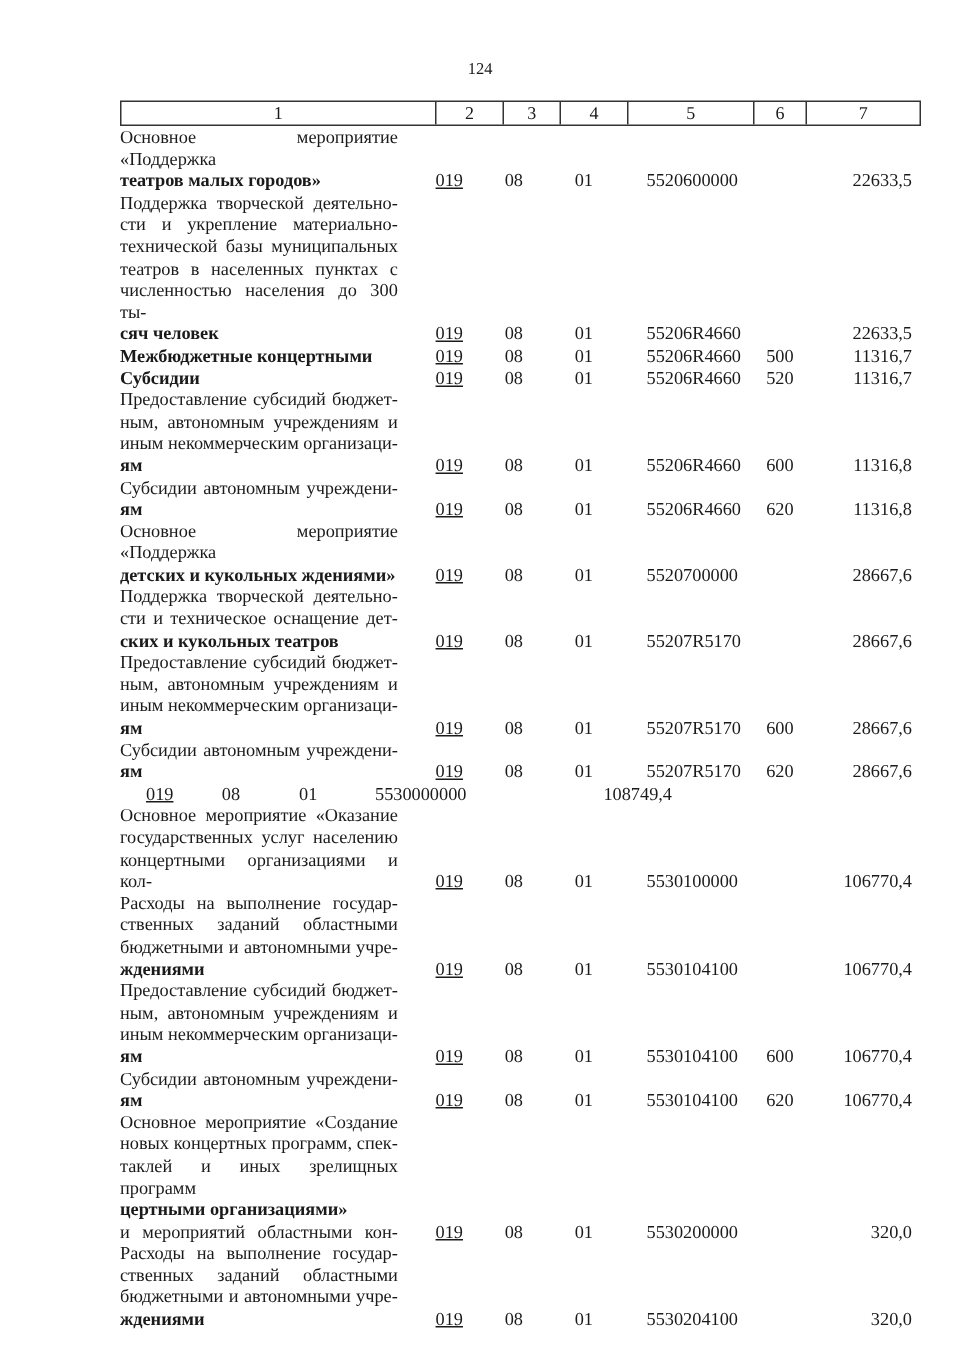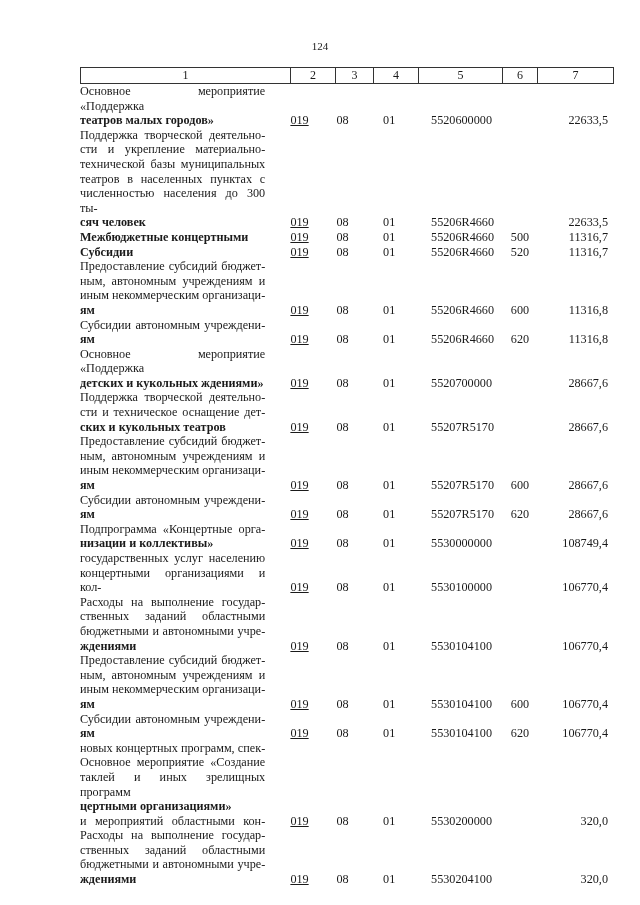--- a/index.html
+++ b/index.html
@@ -162,33 +162,30 @@
         <span class="desc-line last">ям</span>
       </div>
       <div class="c c2">019</div>
       <div class="c c3">08</div>
       <div class="c c4">01</div>
       <div class="c c5">55207R5170</div>
       <div class="c c6">620</div>
       <div class="c c7">28667,6</div>
     </div>
     <div class="row">
-      <div class="c1">
-        <span class="desc-line">Подпрограмма «Концертные орга-</span>
-        <span class="desc-line last">низации и коллективы»</span>
-      </div>
       <div class="c c2">019</div>
       <div class="c c3">08</div>
       <div class="c c4">01</div>
       <div class="c c5">5530000000</div>
       <div class="c c6"></div>
       <div class="c c7">108749,4</div>
     </div>
     <div class="row">
       <div class="c1">
+        <span class="desc-line">Основное мероприятие «Оказание</span>
         <span class="desc-line">государственных услуг населению</span>
         <span class="desc-line">концертными организациями и кол-</span>
       </div>
       <div class="c c2">019</div>
       <div class="c c3">08</div>
       <div class="c c4">01</div>
       <div class="c c5">5530100000</div>
       <div class="c c6"></div>
       <div class="c c7">106770,4</div>
     </div>
@@ -227,22 +224,22 @@
       </div>
       <div class="c c2">019</div>
       <div class="c c3">08</div>
       <div class="c c4">01</div>
       <div class="c c5">5530104100</div>
       <div class="c c6">620</div>
       <div class="c c7">106770,4</div>
     </div>
     <div class="row">
       <div class="c1">
+        <span class="desc-line">Основное мероприятие «Создание</span>
         <span class="desc-line">новых концертных программ, спек-</span>
-        <span class="desc-line">Основное мероприятие «Создание</span>
         <span class="desc-line">таклей и иных зрелищных программ</span>
         <span class="desc-line last">цертными организациями»</span>
         <span class="desc-line">и мероприятий областными кон-</span>
       </div>
       <div class="c c2">019</div>
       <div class="c c3">08</div>
       <div class="c c4">01</div>
       <div class="c c5">5530200000</div>
       <div class="c c6"></div>
       <div class="c c7">320,0</div>

